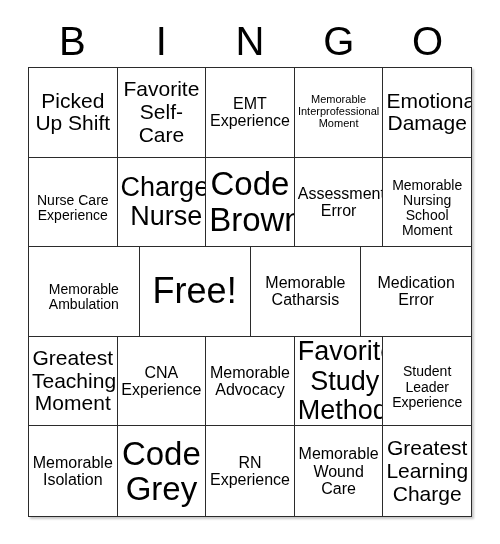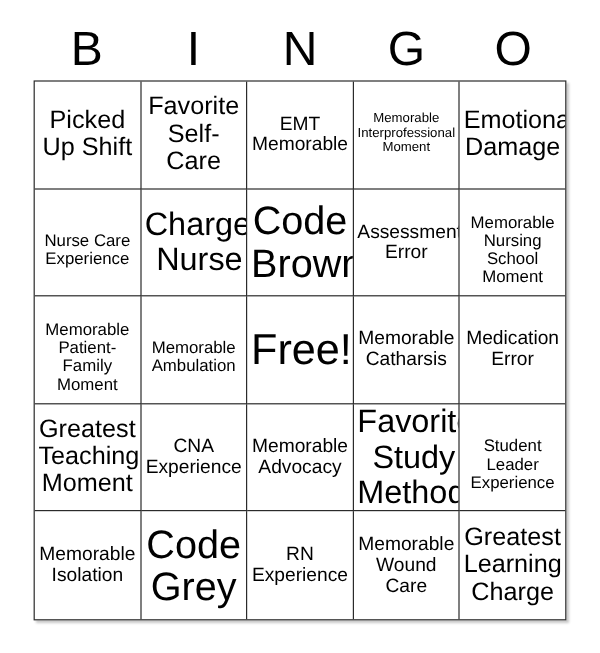--- a/index.html
+++ b/index.html
@@ -111,21 +111,21 @@
   <div id="grid">
 
     <div class="grid-row">
       <div class="cell">
           <span class="cell-text fs-lg">Picked Up Shift</span>
         </div>
       <div class="cell">
           <span class="cell-text fs-lg">Favorite Self-Care</span>
         </div>
       <div class="cell">
-          <span class="cell-text fs-md">EMT Memorable</span>
+          <span class="cell-text fs-md">EMT Experience</span>
         </div>
       <div class="cell">
           <span class="cell-text fs-xs">Memorable Interprofessional Moment</span>
         </div>
       <div class="cell">
           <span class="cell-text fs-lg">Emotional Damage</span>
         </div>
     </div>
 
     <div class="grid-row">
@@ -140,23 +140,20 @@
         </div>
       <div class="cell">
           <span class="cell-text fs-md">Assessment Error</span>
         </div>
       <div class="cell">
           <span class="cell-text fs-sm">Memorable Nursing School Moment</span>
         </div>
     </div>
 
     <div class="grid-row">
-      <div class="cell">
-          <span class="cell-text fs-sm">Memorable Patient-Family Moment</span>
-        </div>
       <div class="cell">
           <span class="cell-text fs-sm">Memorable Ambulation</span>
         </div>
       <div class="cell">
           <span class="cell-text fs-free">Free!</span>
         </div>
       <div class="cell">
           <span class="cell-text fs-md">Memorable Catharsis</span>
         </div>
       <div class="cell">

